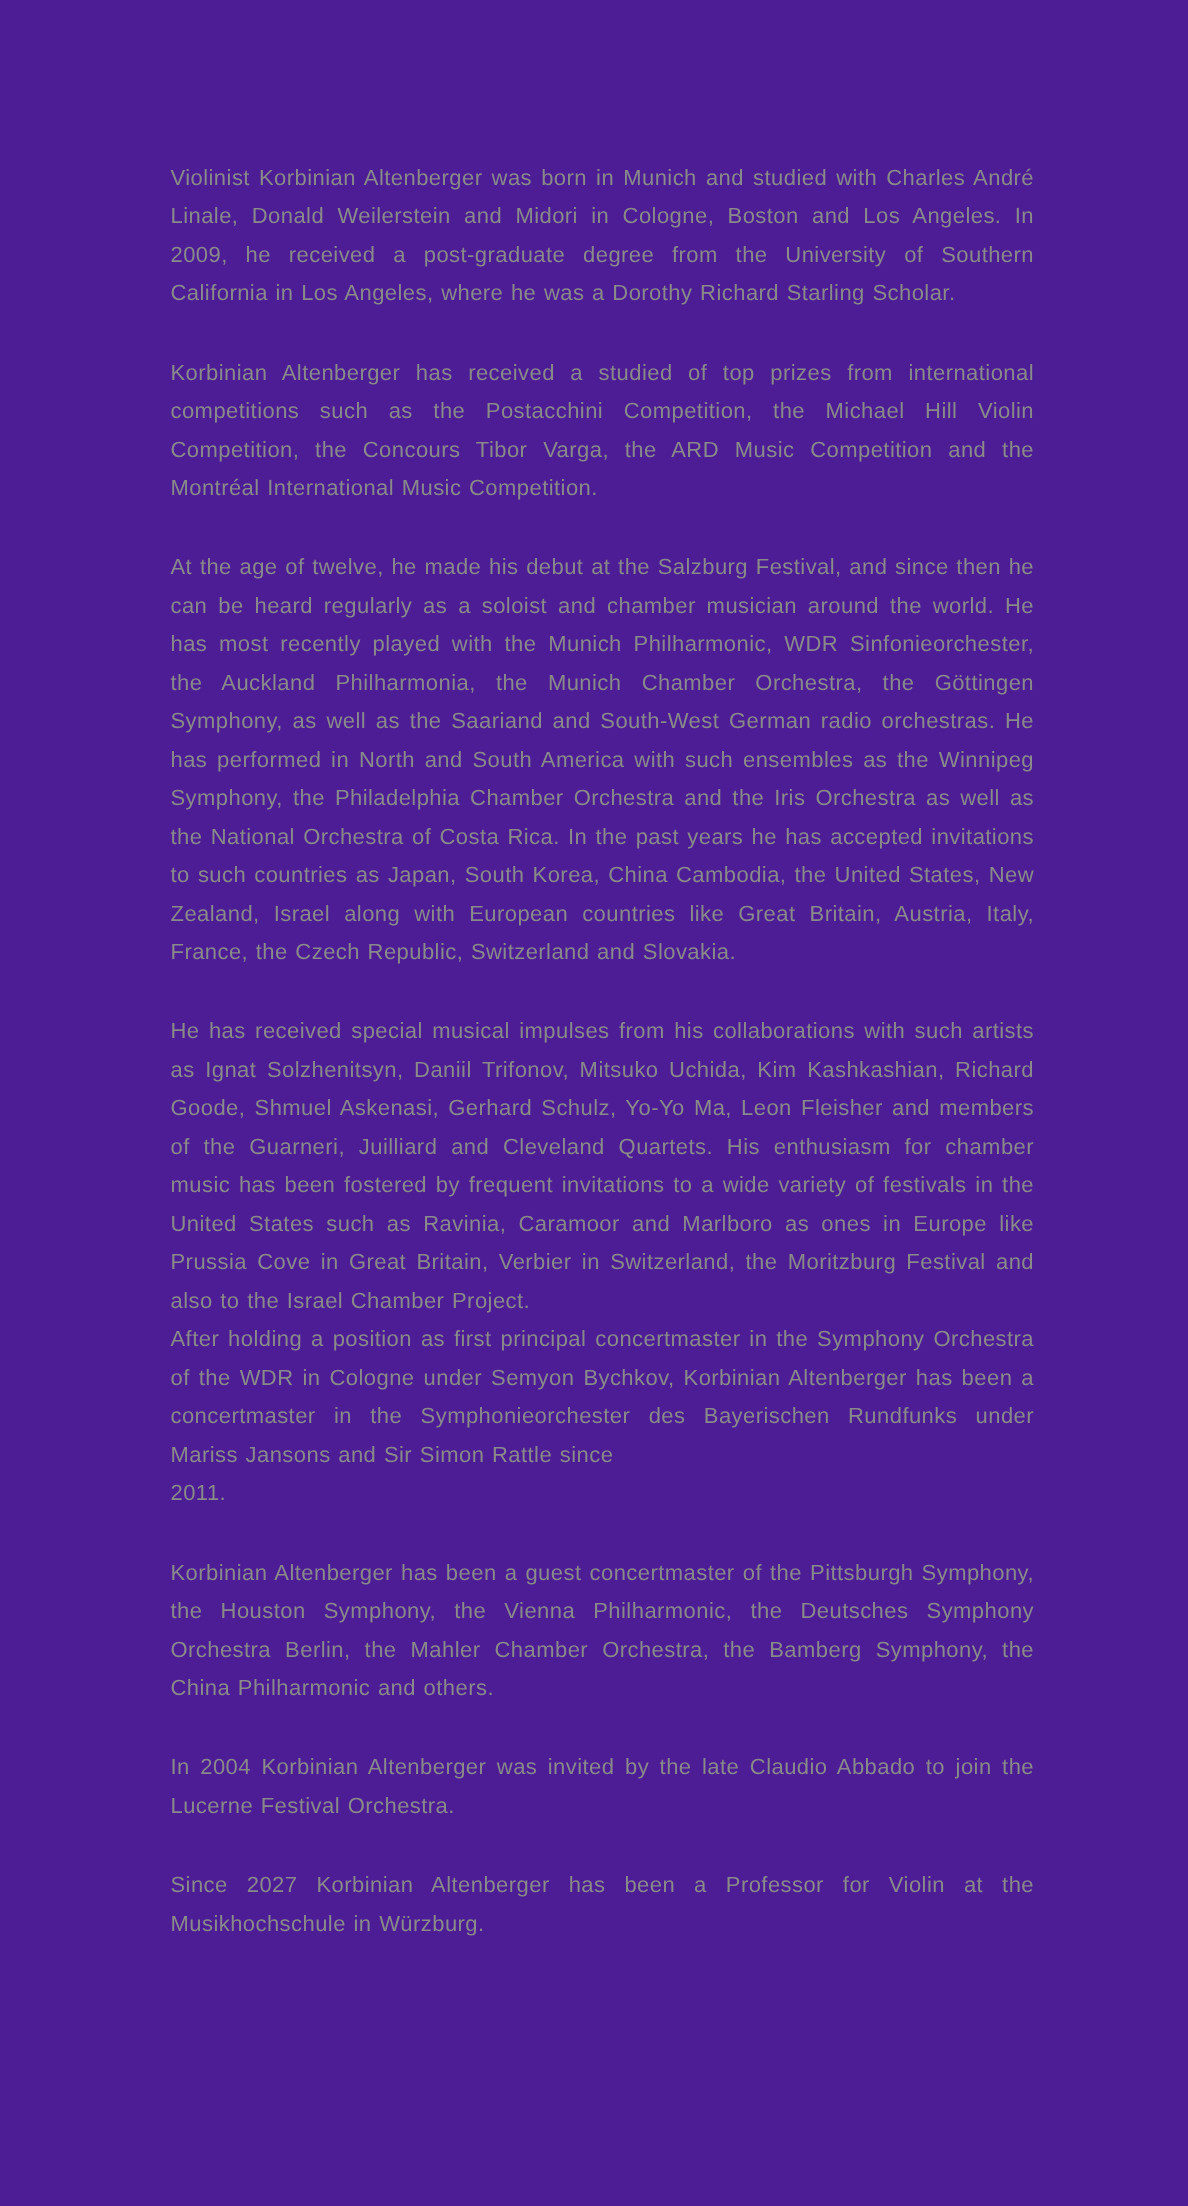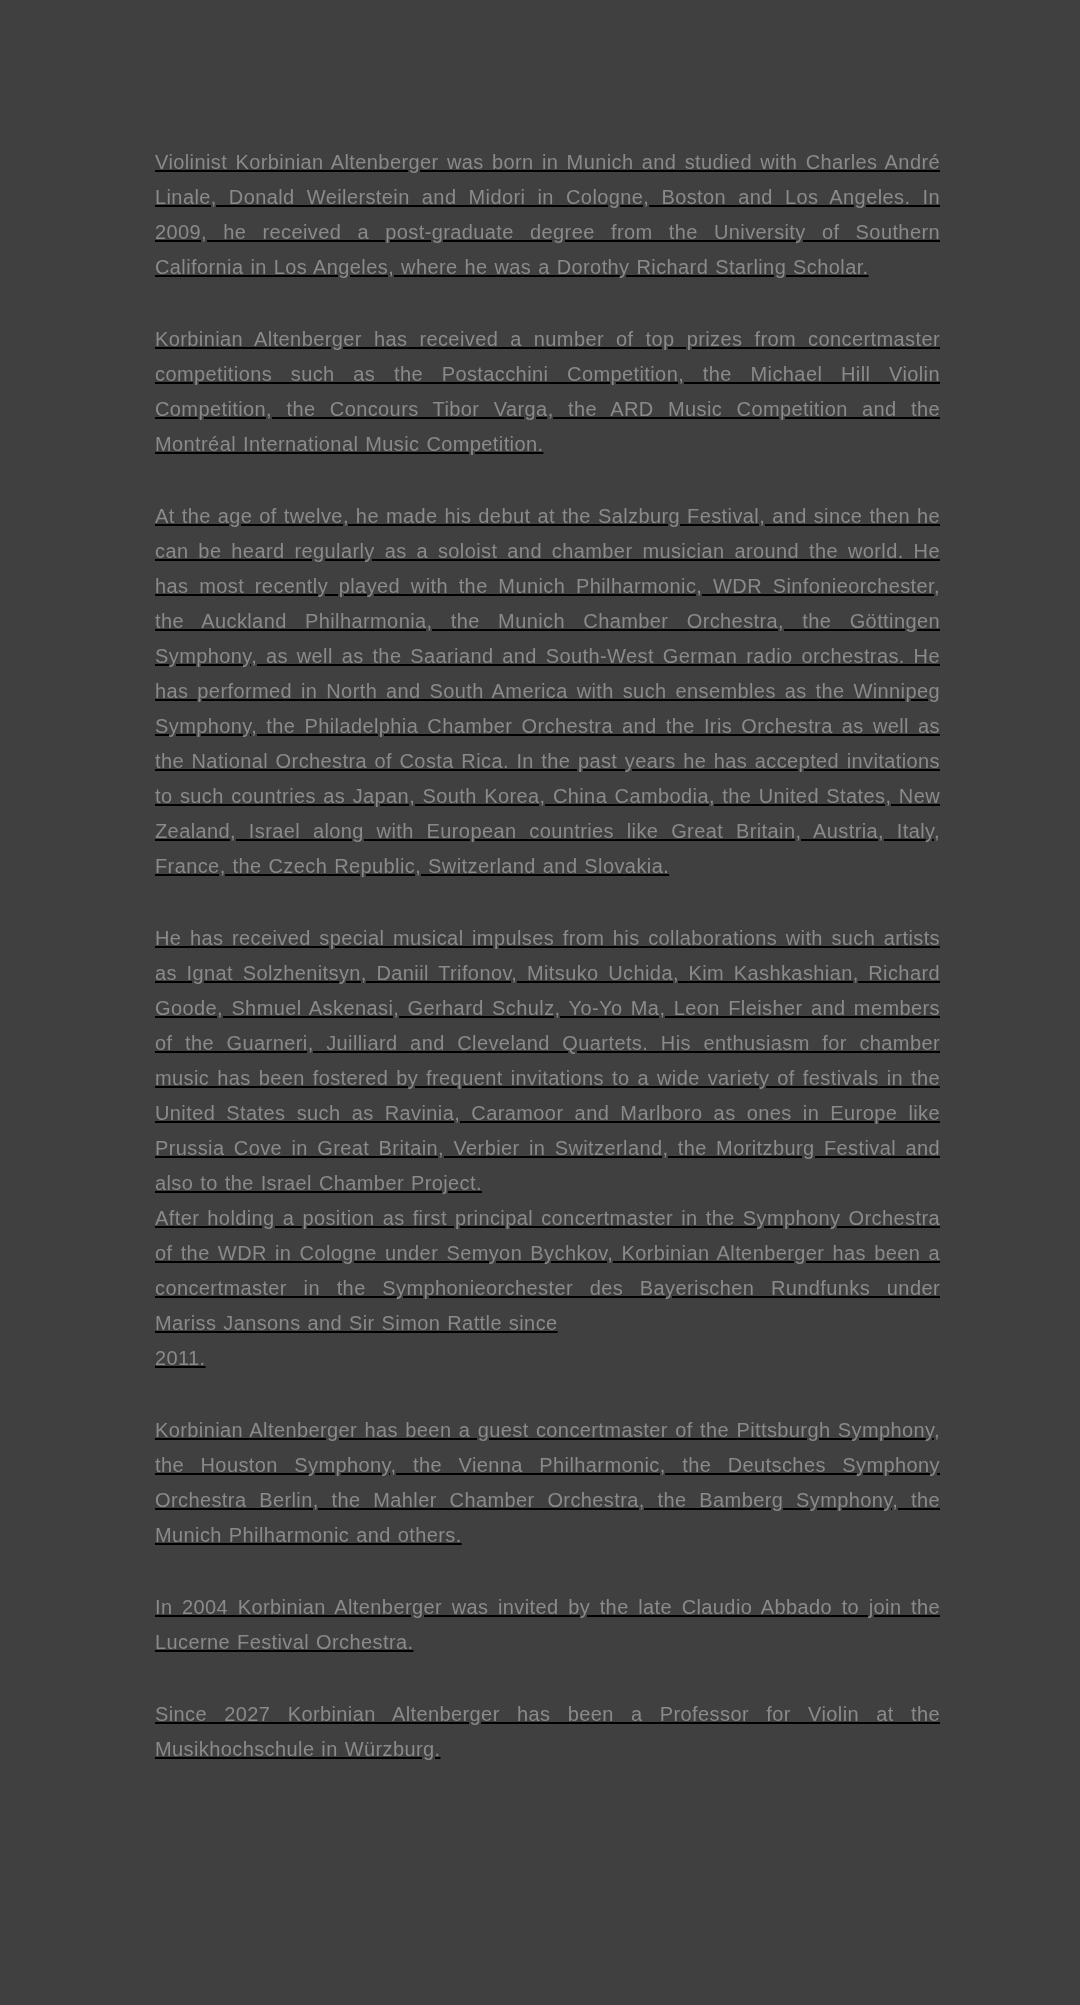--- a/index.html
+++ b/index.html
@@ -10,24 +10,23 @@
   body {
     width: 1080px;
     height: 2005px;
     position: relative;
     overflow: hidden;
     font-family: "Liberation Sans", sans-serif;
   }
   .page {
     width: 1080px;
     height: 2005px;
-    background: #404040;
+    background: #4c1d95;
     box-sizing: border-box;
     padding: 145px 140px 0 155px;
-    text-decoration: underline;
   }
   .article {
     width: 785px;
   }
   p.para {
     margin: 0 0 37px 0;
     padding: 0;
     font-size: 20px;
     line-height: 35px;
     font-weight: 300;
@@ -44,20 +43,20 @@
   p.para .seg {
     color: inherit;
   }
 </style>
 </head>
 <body>
 
 <main class="page">
   <article class="article">
       <p class="para"><span class="seg">Violinist Korbinian Altenberger was born in Munich and studied with Charles André Linale, Donald Weilerstein and Midori in Cologne, Boston and Los Angeles. In 2009, he received a post-graduate degree from the University of Southern California in Los Angeles, where he was a Dorothy Richard Starling Scholar.</span></p>
-      <p class="para"><span class="seg">Korbinian Altenberger has received a number of top prizes from concertmaster competitions such as the Postacchini Competition, the Michael Hill Violin Competition, the Concours Tibor Varga, the ARD Music Competition and the Montréal International Music Competition.</span></p>
+      <p class="para"><span class="seg">Korbinian Altenberger has received a studied of top prizes from international competitions such as the Postacchini Competition, the Michael Hill Violin Competition, the Concours Tibor Varga, the ARD Music Competition and the Montréal International Music Competition.</span></p>
       <p class="para"><span class="seg">At the age of twelve, he made his debut at the Salzburg Festival, and since then he can be heard regularly as a soloist and chamber musician around the world. He has most recently played with the Munich Philharmonic, WDR Sinfonieorchester, the Auckland Philharmonia, the Munich Chamber Orchestra, the Göttingen Symphony, as well as the Saariand and South-West German radio orchestras. He has performed in North and South America with such ensembles as the Winnipeg Symphony, the Philadelphia Chamber Orchestra and the Iris Orchestra as well as the National Orchestra of Costa Rica. In the past years he has accepted invitations to such countries as Japan, South Korea, China Cambodia, the United States, New Zealand, Israel along with European countries like Great Britain, Austria, Italy, France, the Czech Republic, Switzerland and Slovakia.</span></p>
       <p class="para"><span class="seg">He has received special musical impulses from his collaborations with such artists as Ignat Solzhenitsyn, Daniil Trifonov, Mitsuko Uchida, Kim Kashkashian, Richard Goode, Shmuel Askenasi, Gerhard Schulz, Yo-Yo Ma, Leon Fleisher and members of the Guarneri, Juilliard and Cleveland Quartets. His enthusiasm for chamber music has been fostered by frequent invitations to a wide variety of festivals in the United States such as Ravinia, Caramoor and Marlboro as ones in Europe like Prussia Cove in Great Britain, Verbier in Switzerland, the Moritzburg Festival and also to the Israel Chamber Project.</span><br><span class="seg">After holding a position as first principal concertmaster in the Symphony Orchestra of the WDR in Cologne under Semyon Bychkov, Korbinian Altenberger has been a concertmaster in the Symphonieorchester des Bayerischen Rundfunks under Mariss Jansons and Sir Simon Rattle since</span><br><span class="seg">2011.</span></p>
-      <p class="para"><span class="seg">Korbinian Altenberger has been a guest concertmaster of the Pittsburgh Symphony, the Houston Symphony, the Vienna Philharmonic, the Deutsches Symphony Orchestra Berlin, the Mahler Chamber Orchestra, the Bamberg Symphony, the Munich Philharmonic and others.</span></p>
+      <p class="para"><span class="seg">Korbinian Altenberger has been a guest concertmaster of the Pittsburgh Symphony, the Houston Symphony, the Vienna Philharmonic, the Deutsches Symphony Orchestra Berlin, the Mahler Chamber Orchestra, the Bamberg Symphony, the China Philharmonic and others.</span></p>
       <p class="para"><span class="seg">In 2004 Korbinian Altenberger was invited by the late Claudio Abbado to join the Lucerne Festival Orchestra.</span></p>
       <p class="para"><span class="seg">Since 2027 Korbinian Altenberger has been a Professor for Violin at the Musikhochschule in Würzburg.</span></p>
     </article>
 </main>
 
 </body></html>

